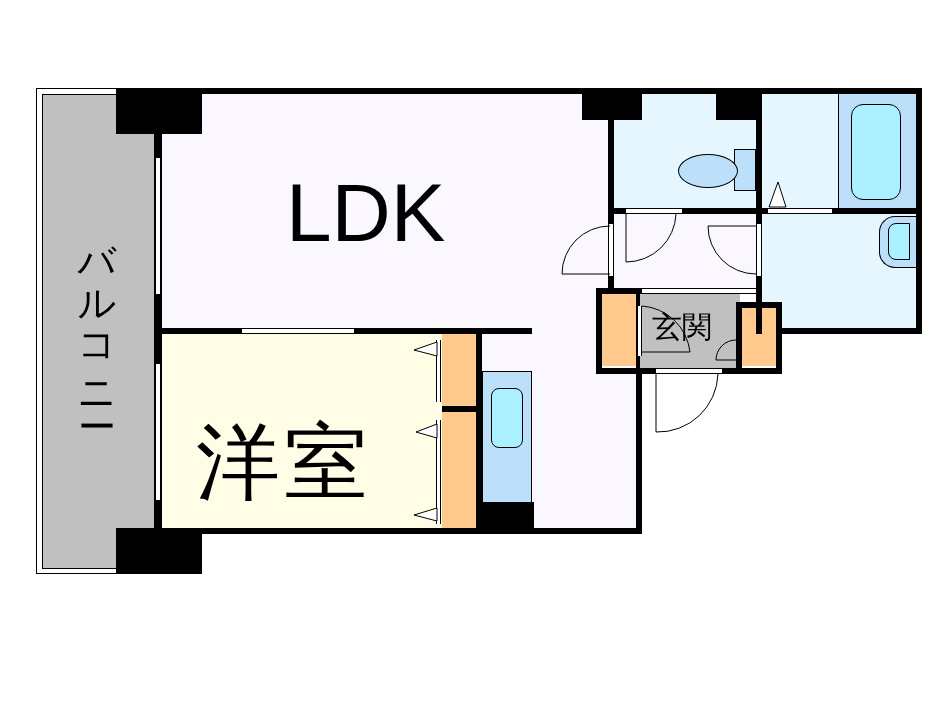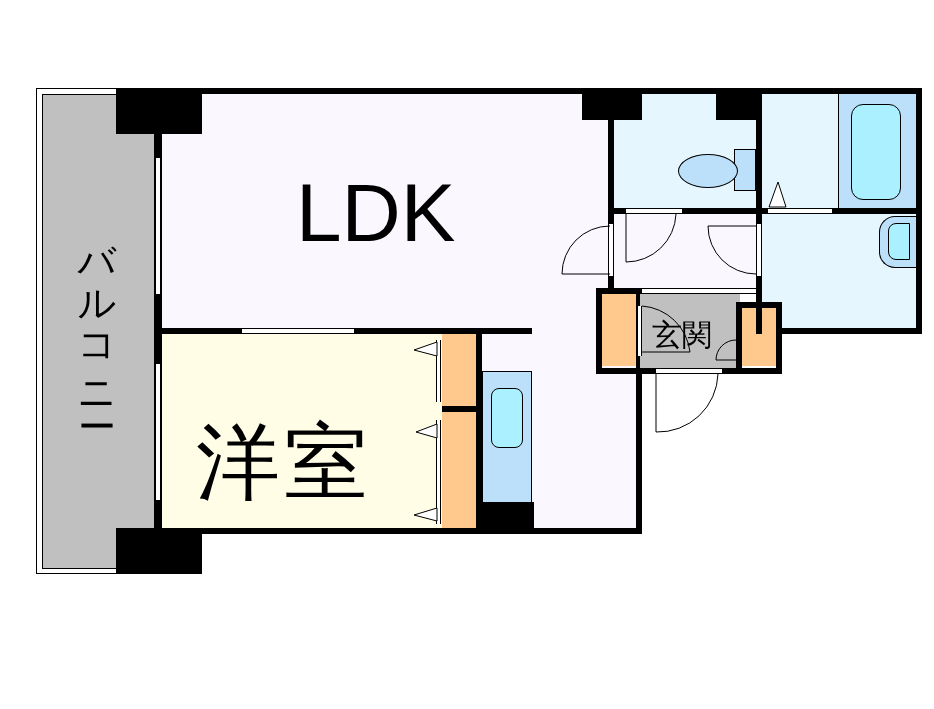--- a/index.html
+++ b/index.html
@@ -11,34 +11,34 @@
 </style>
 </head>
 <body>
 
 <div class="abs" style="left:36px;top:88px;width:124px;height:486px;border:1px solid #000;background:#fff;"></div>
 <div class="abs" style="left:42px;top:94px;width:118px;height:475px;background:#c0c0c0;border-left:1px solid #000;border-top:1px solid #000;border-bottom:1px solid #000;"></div>
 <div class="lbl" style="left:76px;top:218px;width:40px;font-size:38px;writing-mode:vertical-rl;letter-spacing:4px;">バルコニー</div>
 
 <div class="abs" style="left:160px;top:94px;width:452px;height:240px;background:#fbf7ff;"></div>
 <div class="abs" style="left:480px;top:330px;width:156px;height:198px;background:#fbf7ff;"></div>
-<div class="lbl" style="left:296px;top:172px;font-size:82px;font-family:'Liberation Sans',sans-serif;">LDK</div>
+<div class="lbl" style="left:286px;top:172px;font-size:82px;font-family:'Liberation Sans',sans-serif;">LDK</div>
 
 <div class="abs" style="left:160px;top:334px;width:282px;height:194px;background:#fffde6;"></div>
 <div class="lbl" style="left:196px;top:388px;font-size:84px;letter-spacing:4px;margin-top:32px;">洋室</div>
 
 <div class="abs" style="left:612px;top:94px;width:146px;height:116px;background:#e6f6ff;"></div>
 <div class="abs" style="left:762px;top:94px;width:154px;height:116px;background:#e6f6ff;"></div>
 <div class="abs" style="left:838px;top:94px;width:78px;height:116px;background:#bde0fa;border-left:1px solid #000;"></div>
 <div class="abs" style="left:851px;top:104px;width:50px;height:96px;background:#aaf0ff;border:1px solid #000;border-radius:12px;"></div>
 <div class="abs" style="left:762px;top:214px;width:154px;height:114px;background:#e6f6ff;"></div>
 <div class="abs" style="left:614px;top:214px;width:144px;height:76px;background:#fbf7ff;"></div>
 
 <div class="abs" style="left:636px;top:292px;width:104px;height:78px;background:#c0c0c0;"></div>
-<div class="lbl" style="left:652px;top:320px;font-size:30px;">玄関</div>
+<div class="lbl" style="left:652px;top:312px;font-size:30px;">玄関</div>
 
 <div class="abs" style="left:442px;top:334px;width:34px;height:72px;background:#ffc88c;"></div>
 <div class="abs" style="left:442px;top:412px;width:34px;height:116px;background:#ffc88c;"></div>
 <div class="abs" style="left:602px;top:294px;width:34px;height:72px;background:#ffc88c;"></div>
 <div class="abs" style="left:742px;top:308px;width:34px;height:58px;background:#ffc88c;"></div>
 
 <div class="abs" style="left:482px;top:371px;width:50px;height:132px;background:#bde0fa;border:1px solid #000;"></div>
 <div class="abs" style="left:491px;top:388px;width:32px;height:60px;background:#aaf0ff;border:1px solid #000;border-radius:8px;"></div>
 
 <div class="abs" style="left:734px;top:149px;width:22px;height:42px;background:#bde0fa;border:1px solid #000;"></div>

